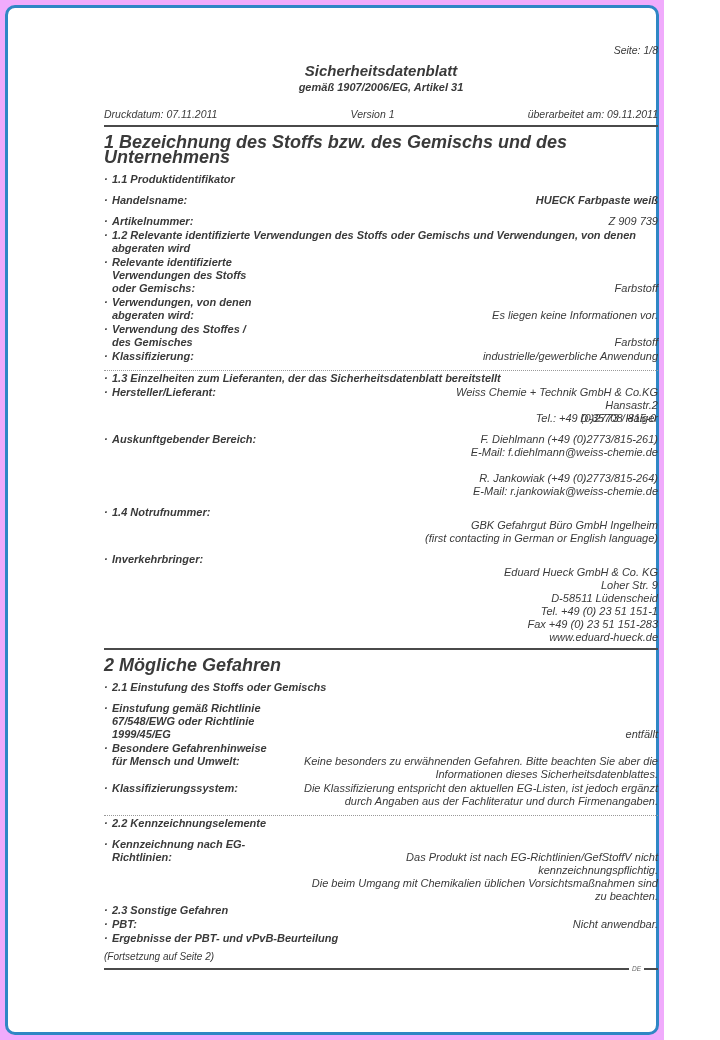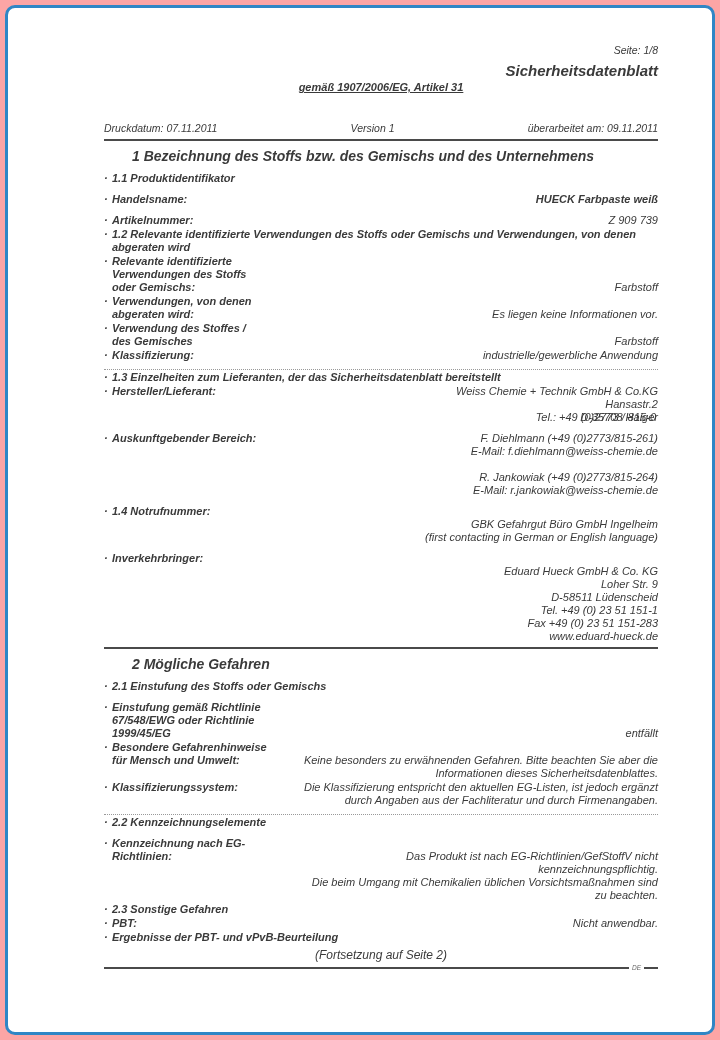--- a/index.html
+++ b/index.html
@@ -6,50 +6,50 @@
     --accent:#2f86c5;
     --ink:#3a3a3a;
     --rule:#4a4a4a;
   }
   html,body{margin:0;padding:0;}
   body{
     width:720px;height:1040px;background:#ffffff;
     font-family:"Liberation Sans",sans-serif;
     overflow:hidden;
   }
-  .canvas{position:relative;width:720px;height:1040px;background:#fca5a5;}
+  .canvas{position:relative;width:664px;height:1040px;background:#f0abfc;}
   .page-border{
     position:absolute;left:5px;top:5px;right:5px;bottom:5px;
     border:3px solid var(--accent);border-radius:10px;
     background:#ffffff;
   }
   .content{
     position:absolute;left:104px;top:44px;width:554px;
     color:var(--ink);font-style:italic;
     font-size:11px;line-height:13px;
   }
   .page-num{text-align:right;font-size:10.5px;}
-  .title{text-align:right;font-weight:bold;font-size:15px;margin-top:6px;line-height:16px;}
-  .subtitle{text-align:center;font-weight:bold;font-size:11px;margin-top:2px;text-decoration:underline;}
-  .meta{display:flex;justify-content:space-between;margin-top:28px;font-size:10.5px;}
+  .title{text-align:center;font-weight:bold;font-size:15px;margin-top:6px;line-height:16px;}
+  .subtitle{text-align:center;font-weight:bold;font-size:11px;margin-top:2px;}
+  .meta{display:flex;justify-content:space-between;margin-top:14px;font-size:10.5px;}
   .rule.thick{border-top:2.5px solid var(--rule);margin-top:4px;}
   .section-rule{margin-top:10px;}
-  .sec-heading{font-weight:bold;font-size:14px;margin-top:8px;line-height:15px;margin-left:28px;}
+  .sec-heading{font-weight:bold;font-size:18px;margin-top:8px;line-height:15px;}
   .entry{position:relative;margin-top:8px;padding-left:8px;}
   .entry.tight{margin-top:1px;}
   .entry.bulleted::before{content:'·';position:absolute;left:0;top:0;font-weight:bold;}
   .entry.subheading,.entry.para{font-weight:bold;}
   .entry.kv{display:flex;}
   .kv-label{width:173px;flex:none;font-weight:bold;}
   .kv-value{flex:1;min-width:0;text-align:right;}
   .line{min-height:13px;white-space:nowrap;}
   .bold-value .kv-value .line{font-weight:bold;}
   .right-note{position:absolute;right:2px;white-space:nowrap;}
   .dotted{border-top:1px dotted #999;margin-top:7px;}
-  .continuation{text-align:center;font-size:12px;margin-top:5px;}
+  .continuation{text-align:left;font-size:10px;margin-top:5px;}
   .footer-rule{display:flex;align-items:center;margin-top:2px;}
   .fr-line{border-top:2px solid var(--rule);}
   .fr-line.long{flex:1;}
   .fr-line.short{width:14px;}
   .fr-mark{font-size:6.5px;margin:0 3px;color:#666;line-height:7px;}
 </style>
 </head>
 <body>
 
 <div class="canvas">

